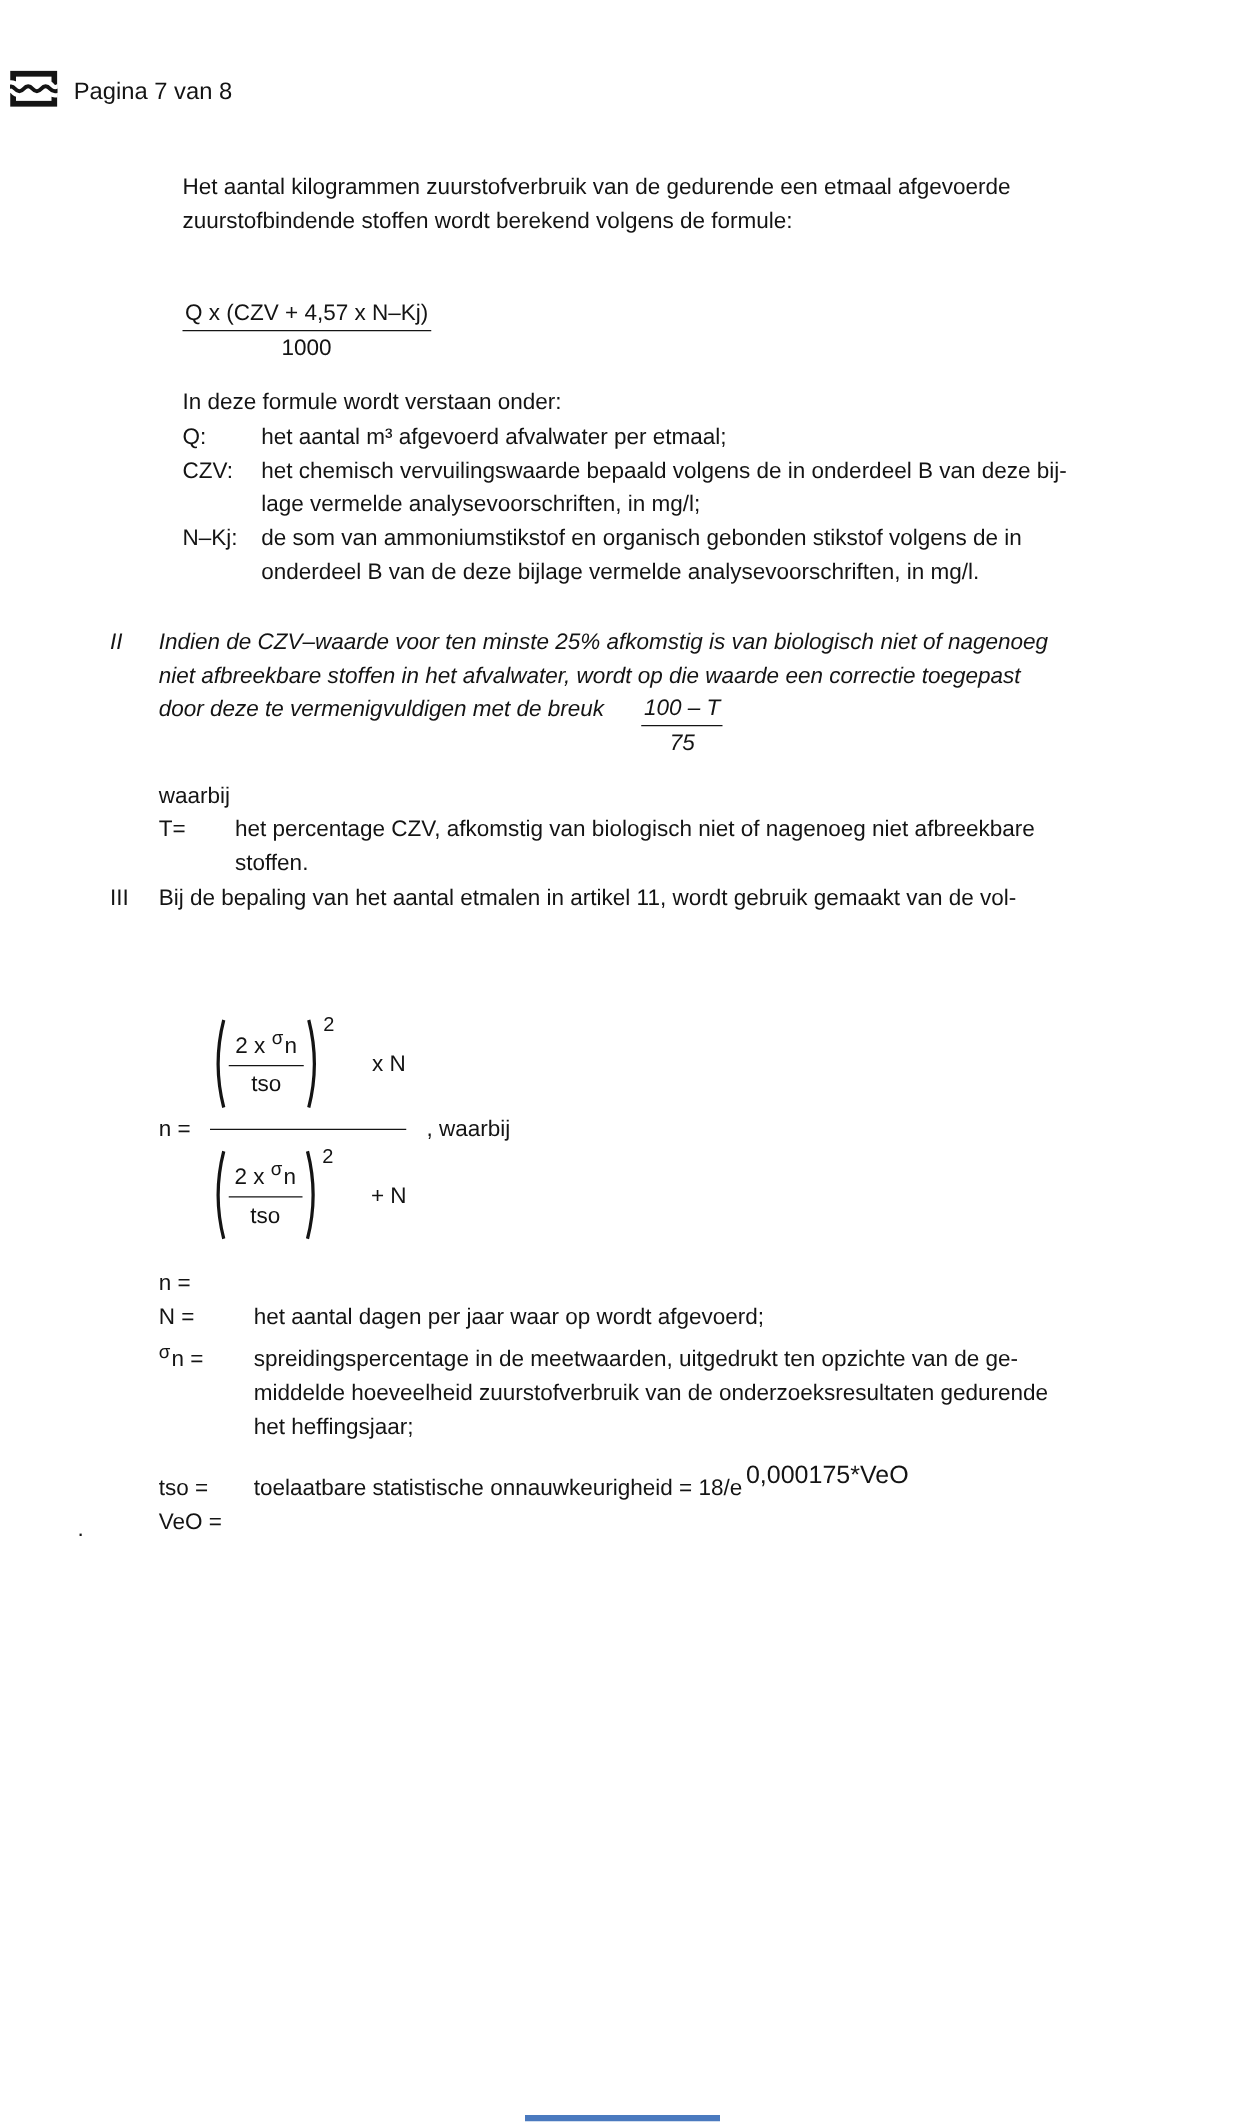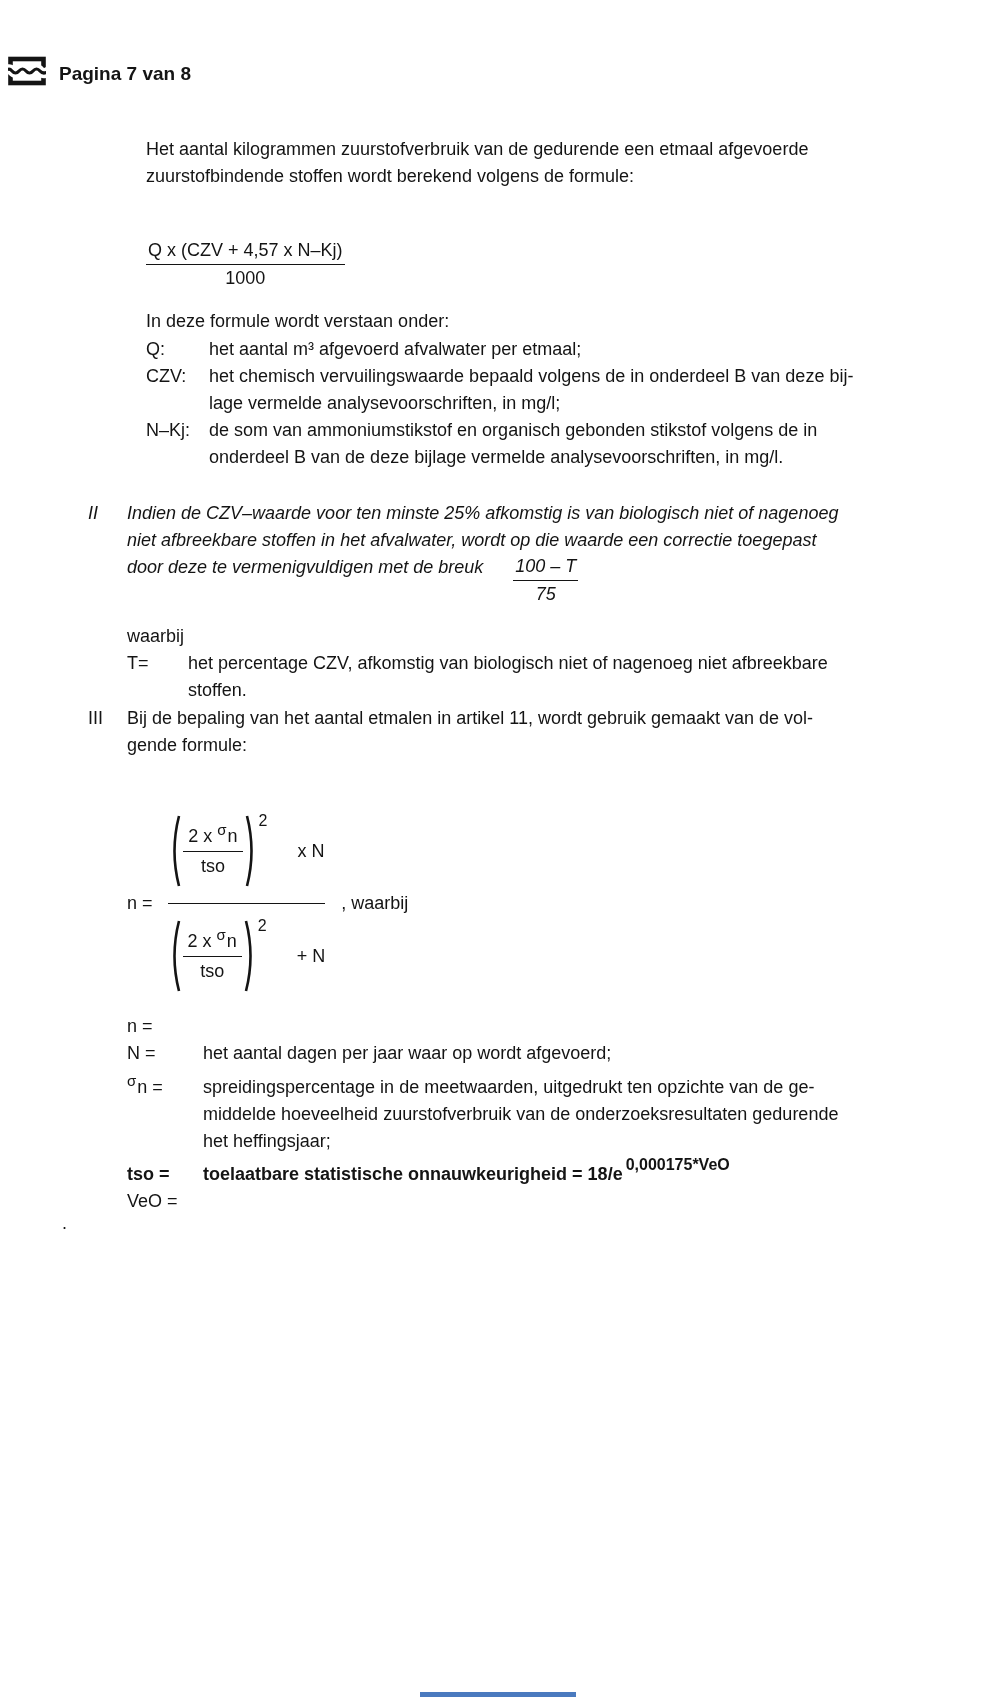--- a/index.html
+++ b/index.html
@@ -5,21 +5,21 @@
   html,body { margin:0; padding:0; background:#ffffff; }
   .page {
     position:relative; width:1000px; height:1699px; background:#ffffff;
     font-family:"Liberation Sans", sans-serif; font-size:18px; color:#141414;
     overflow:hidden;
   }
   .line { line-height:27px; white-space:nowrap; }
 
   
   .header { position:absolute; left:8px; top:56px; display:flex; align-items:center; gap:13px; }
-  .header .label { font-size:19px;font-weight:bold; }
+  .header .label { font-size:19px; }
 
   
   .p1      { position:absolute; left:146px; top:136px; }
   .intro2  { position:absolute; left:146px; top:308px; }
 
   
   .frac-inline { display:inline-block; text-align:center; vertical-align:top; }
   .frac-num { display:block; border-bottom:1.8px solid #141414; padding:0 2px 2px 2px; line-height:24px; white-space:nowrap; }
   .frac-den { display:block; line-height:26px; white-space:nowrap; }
   .formula1 { position:absolute; left:146px; top:238px; }
@@ -51,22 +51,22 @@
   .sfrac .num { border-bottom:1.6px solid #141414; padding:0 5px 3px 5px; line-height:22px; white-space:nowrap; }
   .sfrac .den { padding-top:3px; line-height:22px; }
   .paren { display:flex; }
   .exp { font-size:16px; display:inline-block; transform:translateY(-30px); margin-left:1px; }
   .sigma-sup { font-size:15px; position:relative; top:-7px; margin-right:1px; }
 
   
   .defs2 { position:absolute; left:127px; top:1013px; }
   .defs2 .term { width:76px; flex:none; }
   .row-sigma { margin-top:7px; }
-  .row-tso { margin-top:6px;font-weight:bold; }
-  .sup-exp2 { font-size:16px; position:relative; top:-10px; margin-left:3px; }
+  .row-tso { margin-top:22px; }
+  .sup-exp2 { font-size:20px; position:relative; top:-10px; margin-left:3px; }
 
   .footer-dot { position:absolute; left:62px; top:1210px; font-size:18px; }
   .accent-bar { position:absolute; left:420px; top:1692px; width:156px; height:5px; }
 </style>
 </head>
 <body>
 
 <div class="page">
 
   <div class="header">
@@ -140,21 +140,20 @@
         <div class="line">het percentage CZV, afkomstig van biologisch niet of nagenoeg niet afbreekbare</div>
         <div class="line">stoffen.</div>
       </div>
     </div>
   </div>
 
   <div class="sec3">
     <div class="secnum line">III</div>
     <div>
       <div class="line">Bij de bepaling van het aantal etmalen in artikel 11, wordt gebruik gemaakt van de vol-</div>
-      <div class="line">gende formule:</div>
     </div>
   </div>
 
   <div class="formula2">
     <span class="lhs">n =</span>
     <span class="bigfrac">
       <span class="fgroup">
         <span class="paren">
           <svg width="13" height="76" viewBox="0 0 13 76">
               <path d="M11 3 Q2 38 11 73" fill="none" stroke="#141414" stroke-width="2.6"></path>

